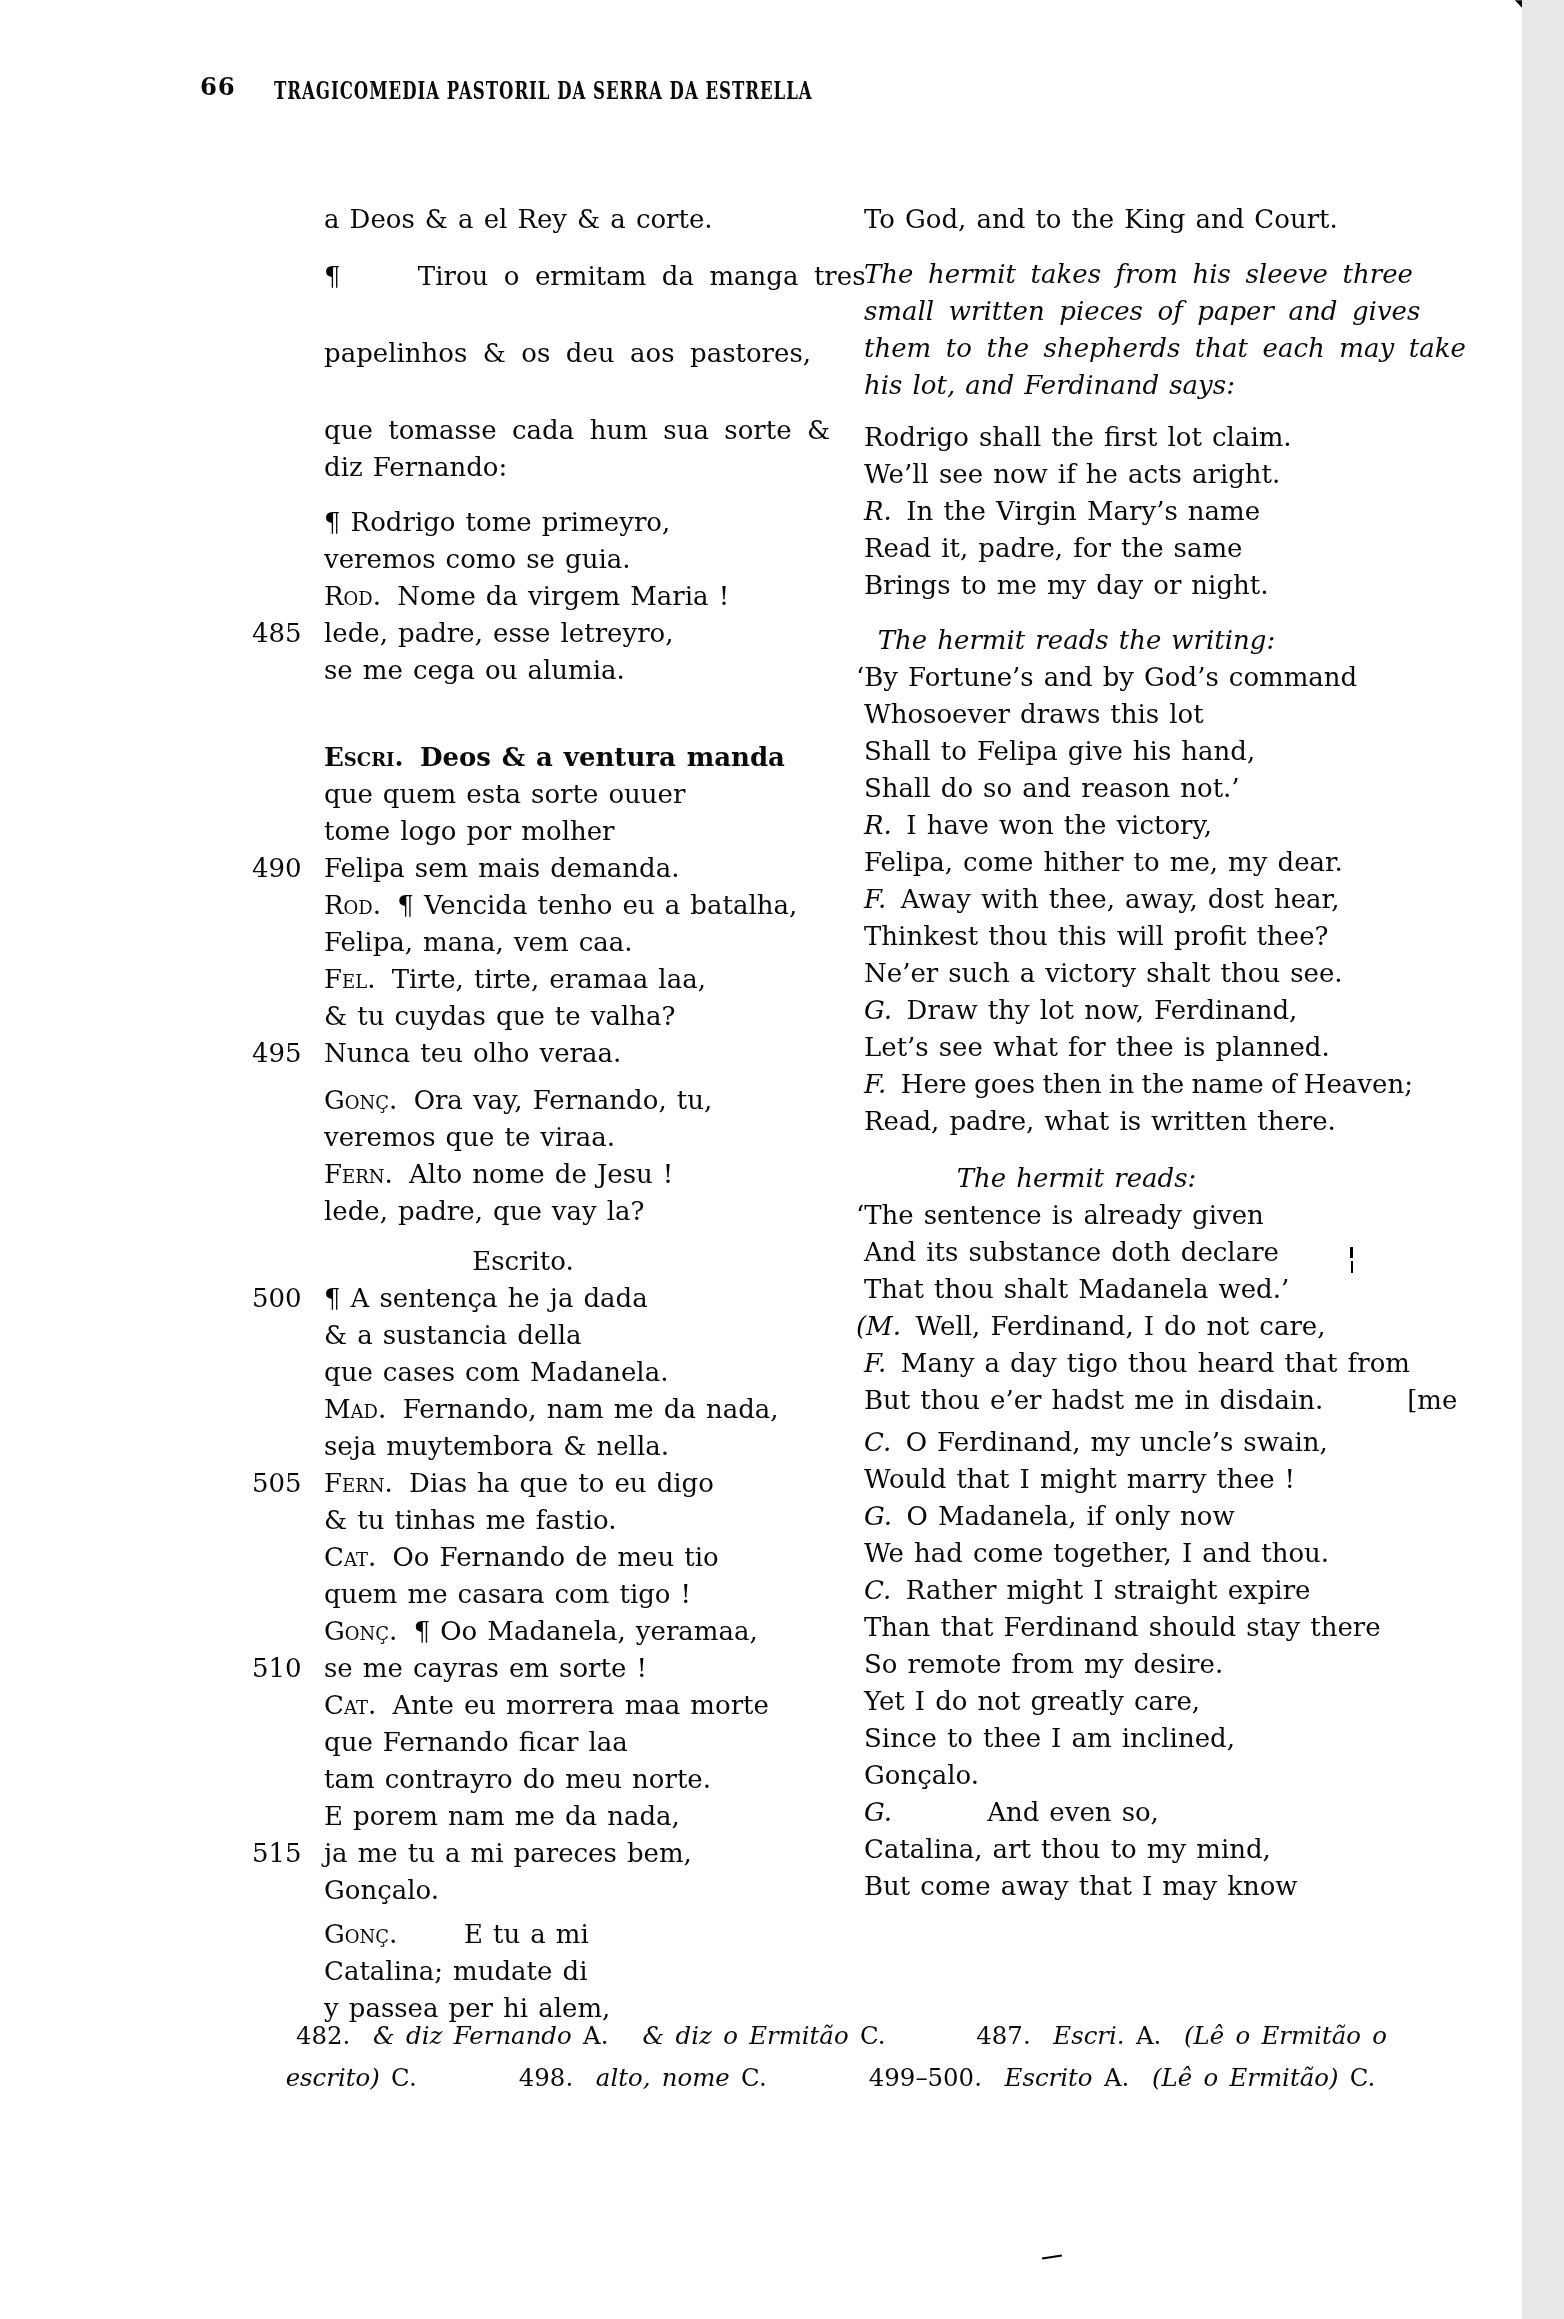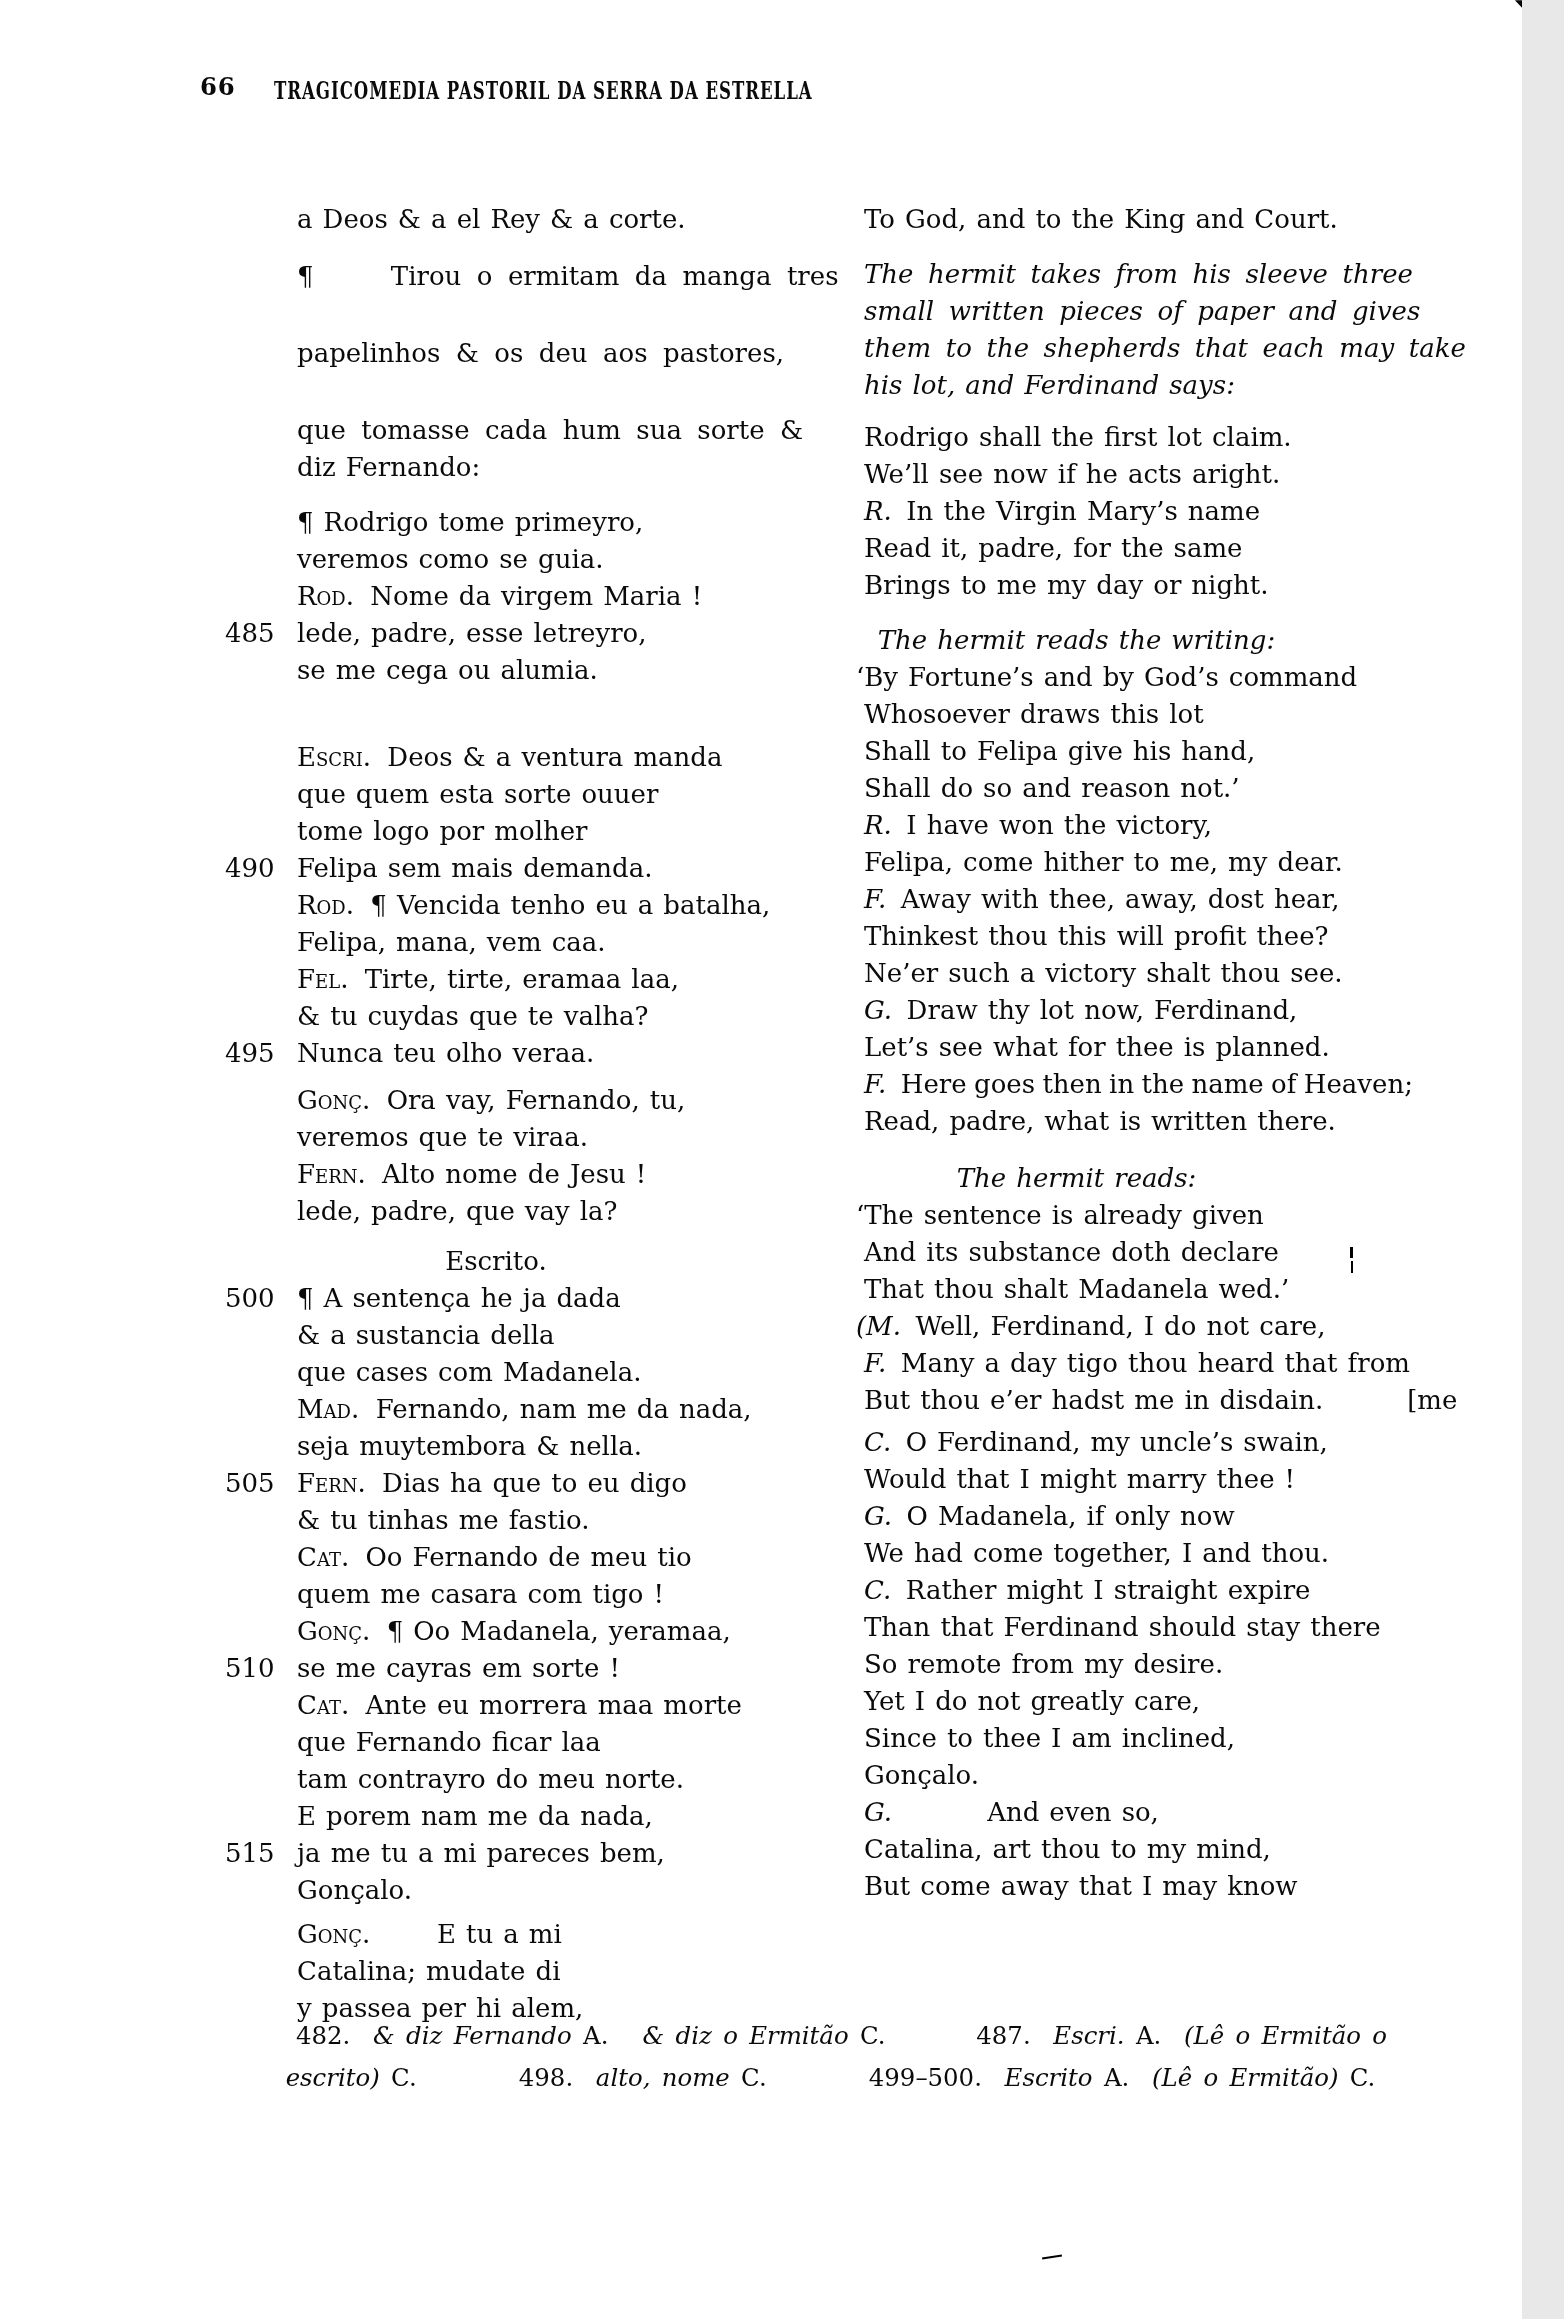--- a/index.html
+++ b/index.html
@@ -5,21 +5,21 @@
   html,body{margin:0;padding:0;background:#e8e8e8;}
   .page{position:relative;width:1522px;height:2319px;background:#ffffff;overflow:hidden;
         font-family:"DejaVu Serif","Liberation Serif",serif;color:#0a0a0a;
         font-size:26px;}
   
   .pgnum{position:absolute;left:200px;top:72px;font-size:24.4px;font-weight:bold;letter-spacing:0.9px;}
   .runtitle{position:absolute;left:274px;top:76px;font-size:24.4px;font-weight:bold;
             letter-spacing:1.4px;white-space:pre;transform:scaleX(0.68);transform-origin:left center;}
   
   .col{position:absolute;top:201px;}
-  #col-left{left:225px;width:606px;}
+  #col-left{left:252px;width:606px;}
   #col-right{left:864px;width:597px;}
   .line{position:relative;white-space:pre;line-height:37px;height:37px;word-spacing:1.8px;}
   .lnum{position:absolute;left:0;top:0;}
   #col-left .ltext{margin-left:72px;}
   #col-right .ltext{margin-left:0;}
   
   .line.o1 .ltext{margin-left:41px;}        
   .line.o2 .ltext{margin-left:52px;}        
   #col-right .line.q .ltext{margin-left:-8.1px;}  
   .line.j{word-spacing:7.2px;margin-top:40px;}                
@@ -54,21 +54,21 @@
       <div class="line"><span class="ltext"><span>a Deos &amp; a el Rey &amp; a corte.</span></span></div>
       <div class="line j o1" style="margin-top: 20px;"><span class="ltext"><span>¶     Tirou o ermitam da manga tres</span></span></div>
       <div class="line j"><span class="ltext"><span>papelinhos &amp; os deu aos pastores,</span></span></div>
       <div class="line j"><span class="ltext"><span>que tomasse cada hum sua sorte &amp;</span></span></div>
       <div class="line"><span class="ltext"><span>diz Fernando:</span></span></div>
       <div class="line o1" style="margin-top: 18px;"><span class="ltext"><span>¶ Rodrigo tome primeyro,</span></span></div>
       <div class="line"><span class="ltext"><span>veremos como se guia.</span></span></div>
       <div class="line"><span class="ltext"><span class="sc">Rod.</span><span>Nome da virgem Maria !</span></span></div>
       <div class="line"><span class="lnum">485</span><span class="ltext"><span>lede, padre, esse letreyro,</span></span></div>
       <div class="line"><span class="ltext"><span>se me cega ou alumia.</span></span></div>
-      <div class="line" style="margin-top: 50px;"><span class="ltext"><span class="sc">Escri.</span><span>Deos &amp; a ventura manda</span></span></div>
+      <div class="line" style="margin-top: 50px; font-weight: bold;"><span class="ltext"><span class="sc">Escri.</span><span>Deos &amp; a ventura manda</span></span></div>
       <div class="line"><span class="ltext"><span>que quem esta sorte ouuer</span></span></div>
       <div class="line"><span class="ltext"><span>tome logo por molher</span></span></div>
       <div class="line"><span class="lnum">490</span><span class="ltext"><span>Felipa sem mais demanda.</span></span></div>
       <div class="line"><span class="ltext"><span class="sc">Rod.</span><span>¶ Vencida tenho eu a batalha,</span></span></div>
       <div class="line"><span class="ltext"><span>Felipa, mana, vem caa.</span></span></div>
       <div class="line"><span class="ltext"><span class="sc">Fel.</span><span>Tirte, tirte, eramaa laa,</span></span></div>
       <div class="line"><span class="ltext"><span>&amp; tu cuydas que te valha?</span></span></div>
       <div class="line"><span class="lnum">495</span><span class="ltext"><span>Nunca teu olho veraa.</span></span></div>
       <div class="line" style="margin-top: 10px;"><span class="ltext"><span class="sc">Gonç.</span><span>Ora vay, Fernando, tu,</span></span></div>
       <div class="line"><span class="ltext"><span>veremos que te viraa.</span></span></div>

